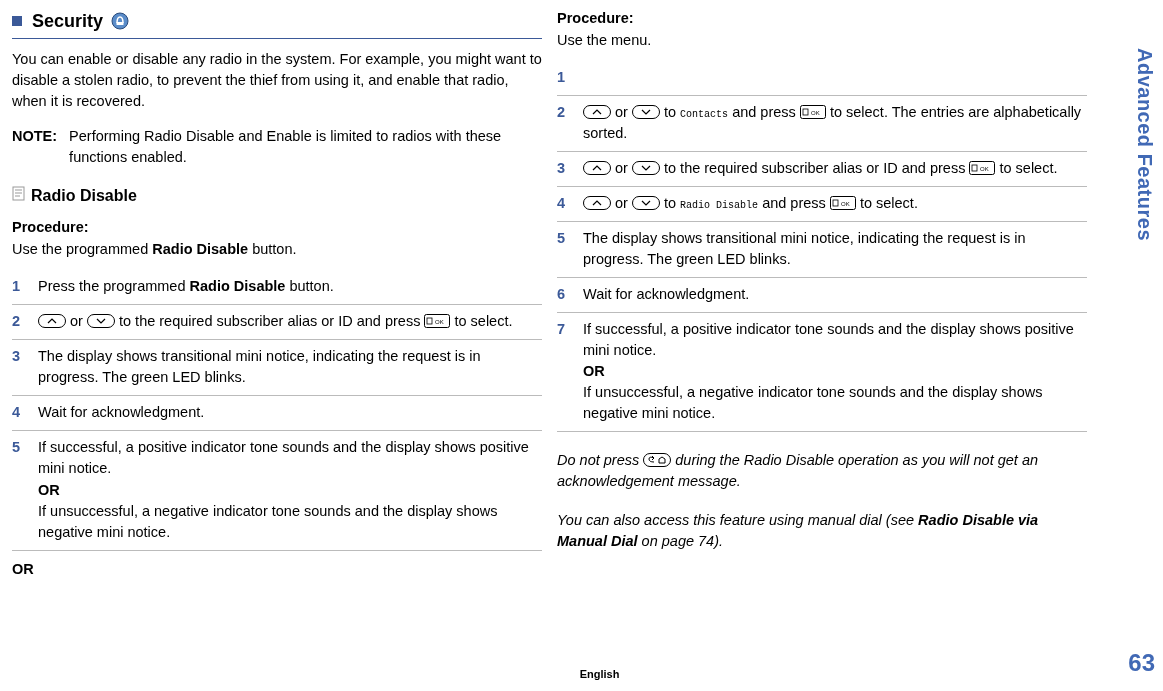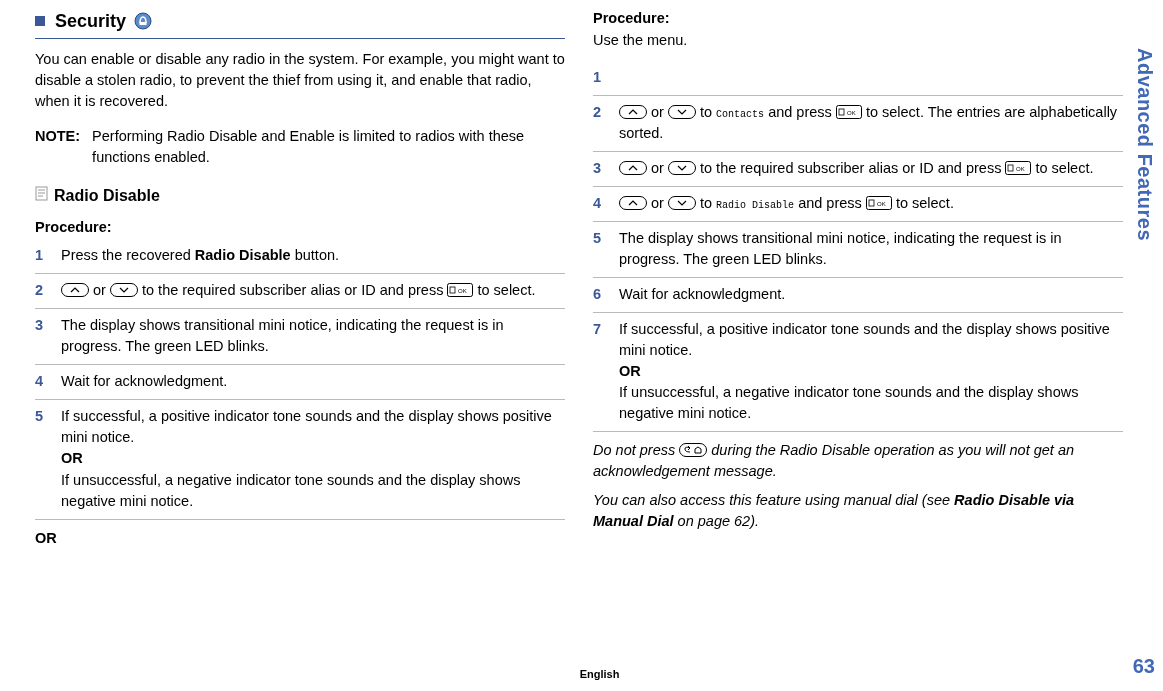--- a/index.html
+++ b/index.html
@@ -13,22 +13,21 @@
       line-height: 1.45;
       color: #000;
       background: #fff;
       width: 1163px;
       height: 691px;
       position: relative;
       padding: 8px 40px 8px 12px;
     }
     .content {
       display: flex;
-      gap: 28px;
-      justify-content: flex-end;
+      gap: 15px;
     }
     .column {
       flex: 1;
       max-width: 530px;
     }
     .section-header {
       display: flex;
       align-items: center;
       border-bottom: 1.5px solid #3b5998;
       padding-bottom: 4px;
@@ -104,39 +103,39 @@
       display: inline-block;
       vertical-align: middle;
       line-height: 1;
     }
     .or-text {
       font-weight: bold;
       margin-top: 8px;
     }
     .italic-note {
       font-style: italic;
-      margin-top: 8px;
+      margin-top: 18px;
     }
     .side-tab {
       position: absolute;
       right: 4px;
       top: 48px;
       writing-mode: vertical-rl;
       color: #4169b5;
       font-weight: bold;
       font-size: 20px;
       letter-spacing: 0.5px;
     }
     .page-num {
       position: absolute;
       right: 8px;
       bottom: 10px;
       color: #4169b5;
       font-weight: bold;
-      font-size: 20px;
+      font-size: 24px;
     }
     .english-label {
       position: absolute;
       left: 50%;
       transform: translateX(-50%);
       bottom: 8px;
       font-size: 11px;
       font-weight: bold;
       padding-left: 36px;
     }
@@ -180,26 +179,29 @@
           <line x1="3" y1="4" x2="10" y2="4" stroke="#999"></line>
           <line x1="3" y1="7" x2="10" y2="7" stroke="#999"></line>
           <line x1="3" y1="10" x2="8" y2="10" stroke="#999"></line>
         </svg>
       </span>
       <span class="subheading">Radio Disable</span>
     </div>
 
     <div>
       <div class="proc-label">Procedure:</div>
+      <div class="proc-text">
+        <span>Use the programmed </span><span class="bold">Radio Disable</span><span> button.</span>
+      </div>
     </div>
 
     <div class="step">
       <span class="step-num">1</span>
       <span class="step-body">
-        <span>Press the recovered </span><span class="bold">Radio Disable</span><span> button.</span>
+        <span>Press the programmed </span><span class="bold">Radio Disable</span><span> button.</span>
       </span>
     </div>
 
     <div class="step">
       <span class="step-num">2</span>
       <span class="step-body">
         <span class="icon-btn"><svg width="28" height="14" viewBox="0 0 28 14">
               <rect x="0.5" y="0.5" width="27" height="13" rx="6.5" fill="#fff" stroke="#000"></rect>
               <path d="M10 9 L14 5 L18 9" fill="none" stroke="#000" stroke-width="1.2"></path>
             </svg></span><span> or </span><span class="icon-btn"><svg width="28" height="14" viewBox="0 0 28 14">
@@ -319,21 +321,21 @@
     <p class="italic-note">
       <span>Do not press </span><span class="icon-btn"><svg width="28" height="14" viewBox="0 0 28 14">
             <rect x="0.5" y="0.5" width="27" height="13" rx="6.5" fill="#fff" stroke="#000"></rect>
             <path d="M11 9 Q6 9 6 6 Q6 3 11 5" fill="none" stroke="#000" stroke-width="1"></path>
             <path d="M9 3 L11 5 L9 7" fill="none" stroke="#000" stroke-width="1"></path>
             <path d="M16 10 L16 6 L19 4 L22 6 L22 10 Z" fill="none" stroke="#000" stroke-width="1"></path>
           </svg></span><span> during the Radio Disable operation as you will not get an acknowledgement message.</span>
     </p>
 
     <p class="italic-note">
-      <span>You can also access this feature using manual dial (see </span><span class="bold" style="font-style:italic">Radio Disable via Manual Dial</span><span> on page 62).</span>
+      <span>You can also access this feature using manual dial (see </span><span class="bold" style="font-style:italic">Radio Disable via Manual Dial</span><span> on page 74).</span>
     </p>
 
   </div>
 </div>
 
 <div class="side-tab">Advanced Features</div>
 <div class="page-num">63</div>
 <div class="english-label">English</div>
 
 </body></html>

